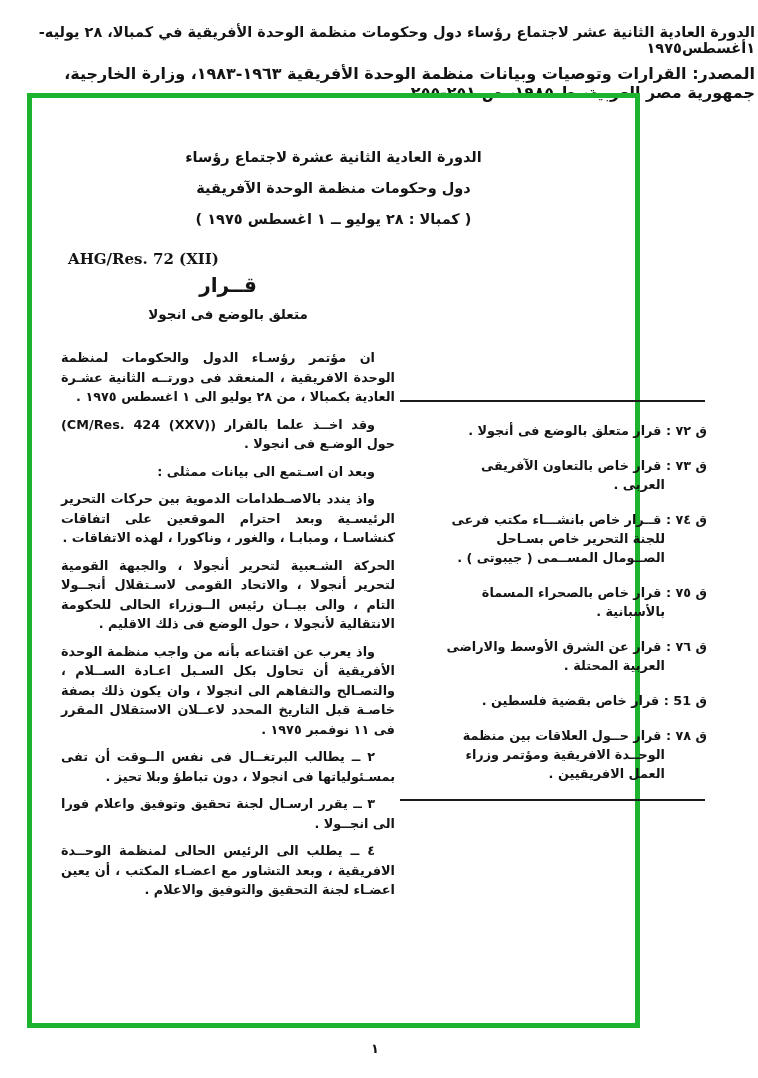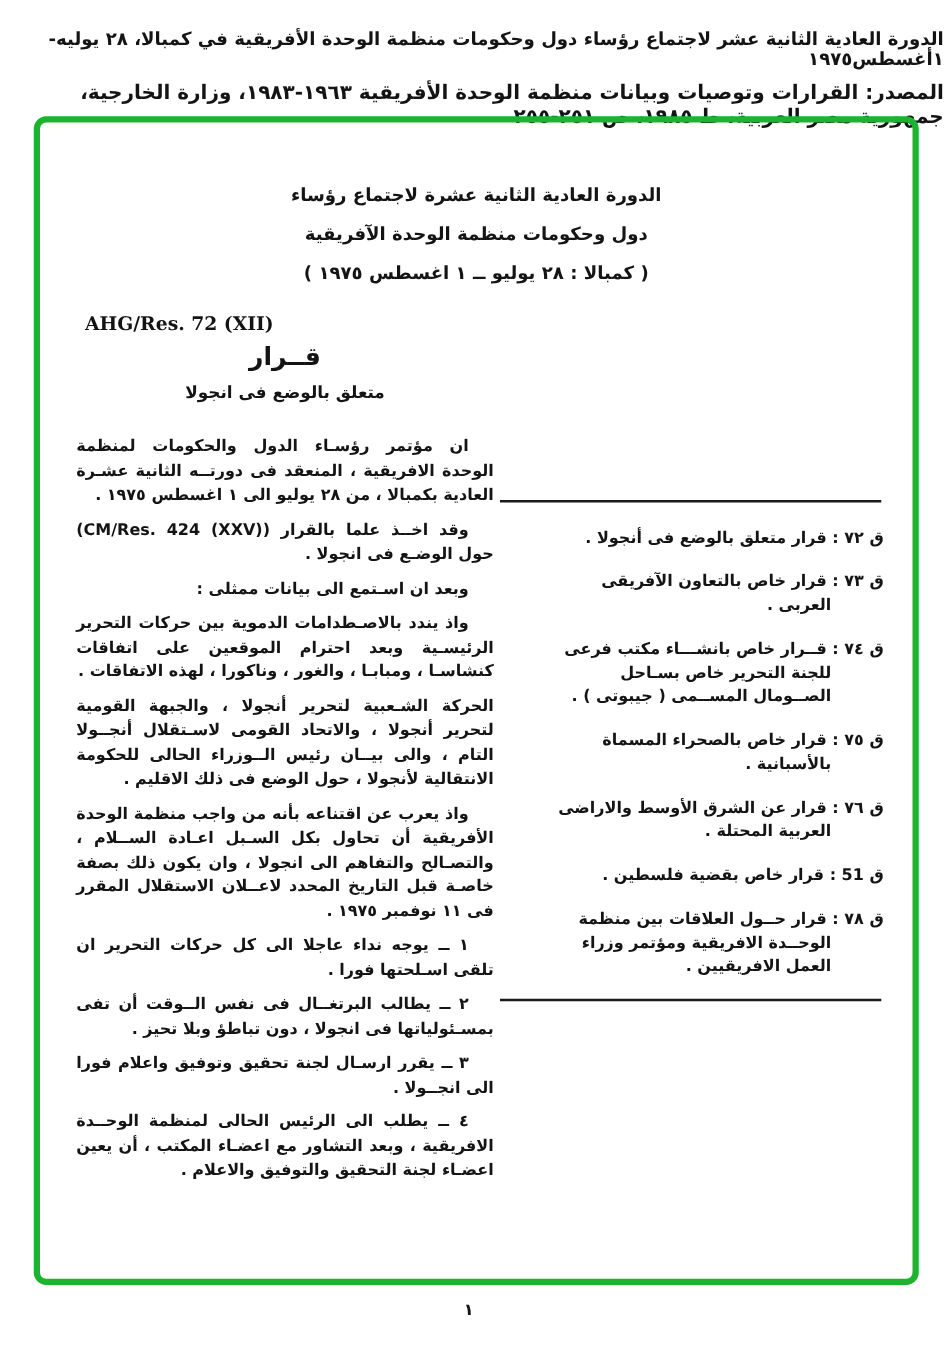--- a/index.html
+++ b/index.html
@@ -16,23 +16,23 @@
     position:absolute; top:24px; left:2px; right:3px;
     direction:rtl; text-align:right;
     font-weight:bold;
   }
   .meta-line1 { font-size:14.5px; letter-spacing:0; }
   .meta-line2 { font-size:16px; margin-top:8px; }
 
   
   .frame {
     position:absolute; left:27px; top:93px;
-    width:708px; height:935px;
+    width:613px; height:935px;
     border:5px solid #1cb32e;
-    border-radius:10px;
+    border-radius:0;
     box-sizing:border-box;
   }
 
   
   .doc-title {
     position:absolute; top:50px; left:0; right:0;
     text-align:center; direction:rtl;
     font-weight:bold; font-size:14.5px;
   }
   .doc-title .t-line { margin-bottom:12px; line-height:19px; }
@@ -106,21 +106,20 @@
     <div class="res-heading">قــرار</div>
     <div class="res-subheading">متعلق بالوضع فى انجولا</div>
 
     <p class="para">ان مؤتمر رؤسـاء الدول والحكومات لمنظمة الوحدة الافريقية ، المنعقد فى دورتــه الثانية عشـرة العادية بكمبالا ، من ٢٨ يوليو الى ١ اغسطس ١٩٧٥ .</p>
     <p class="para">وقد اخــذ علما بالقرار (CM/Res. 424 (XXV)) حول الوضـع فى انجولا .</p>
     <p class="para">وبعد ان اسـتمع الى بيانات ممثلى :</p>
     <p class="para">واذ يندد بالاصـطدامات الدموية بين حركات التحرير الرئيسـية وبعد احترام الموقعين على اتفاقات كنشاسـا ، ومبابـا ، والغور ، وناكورا ، لهذه الاتفاقات .</p>
     <p class="para no-indent">الحركة الشـعبية لتحرير أنجولا ، والجبهة القومية لتحرير أنجولا ، والاتحاد القومى لاسـتقلال أنجــولا التام ، والى بيــان رئيس الــوزراء الحالى للحكومة الانتقالية لأنجولا ، حول الوضع فى ذلك الاقليم .</p>
     <p class="para">واذ يعرب عن اقتناعه بأنه من واجب منظمة الوحدة الأفريقية أن تحاول بكل السـبل اعـادة الســلام ، والتصـالح والتفاهم الى انجولا ، وان يكون ذلك بصفة خاصـة قبل التاريخ المحدد لاعــلان الاستقلال المقرر فى ١١ نوفمبر ١٩٧٥ .</p>
 
-    <p class="para">١ ــ يوجه نداء عاجلا الى كل حركات التحرير ان تلقى اسـلحتها فورا .</p>
     <p class="para">٢ ــ يطالب البرتغــال فى نفس الــوقت أن تفى بمسـئولياتها فى انجولا ، دون تباطؤ وبلا تحيز .</p>
     <p class="para">٣ ــ يقرر ارسـال لجنة تحقيق وتوفيق واعلام فورا الى انجــولا .</p>
     <p class="para">٤ ــ يطلب الى الرئيس الحالى لمنظمة الوحــدة الافريقية ، وبعد التشاور مع اعضـاء المكتب ، أن يعين اعضـاء لجنة التحقيق والتوفيق والاعلام .</p>
   </div>
 
   <div class="right-col">
     <div class="rule rule-top"></div>
 
     <div class="sb-item">
       <span class="sb-num">ق ٧٢ :</span>

